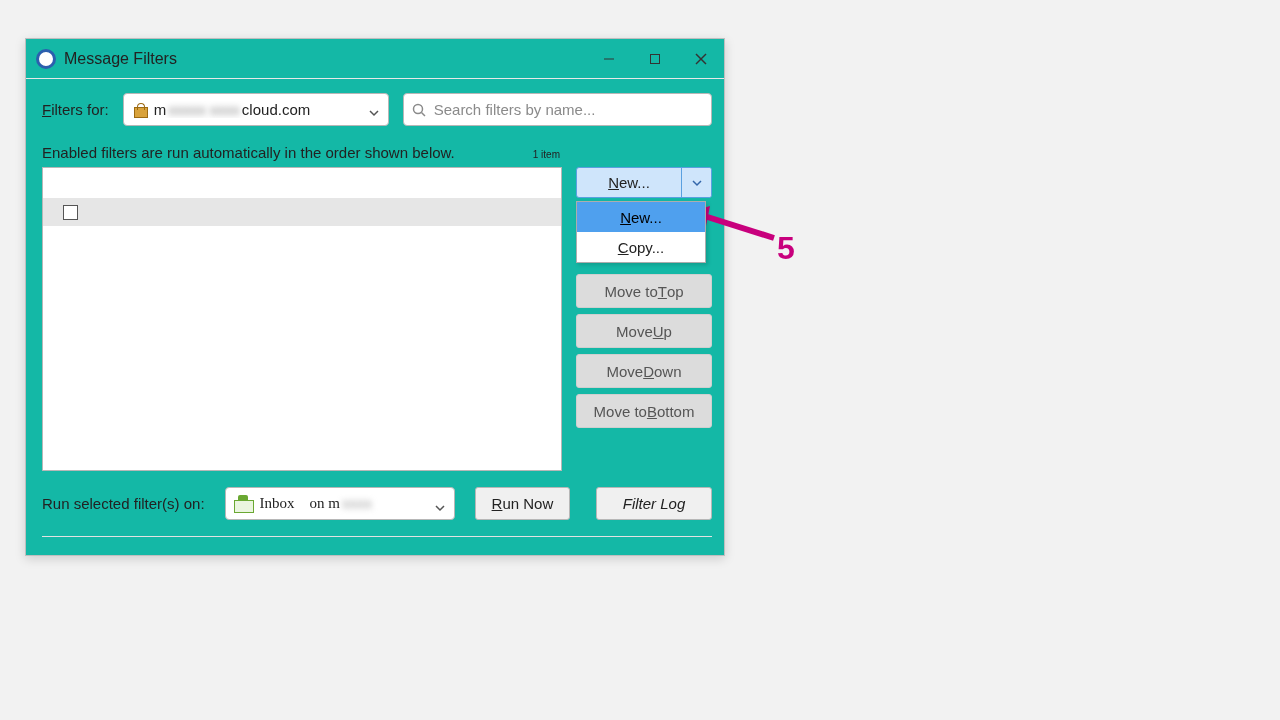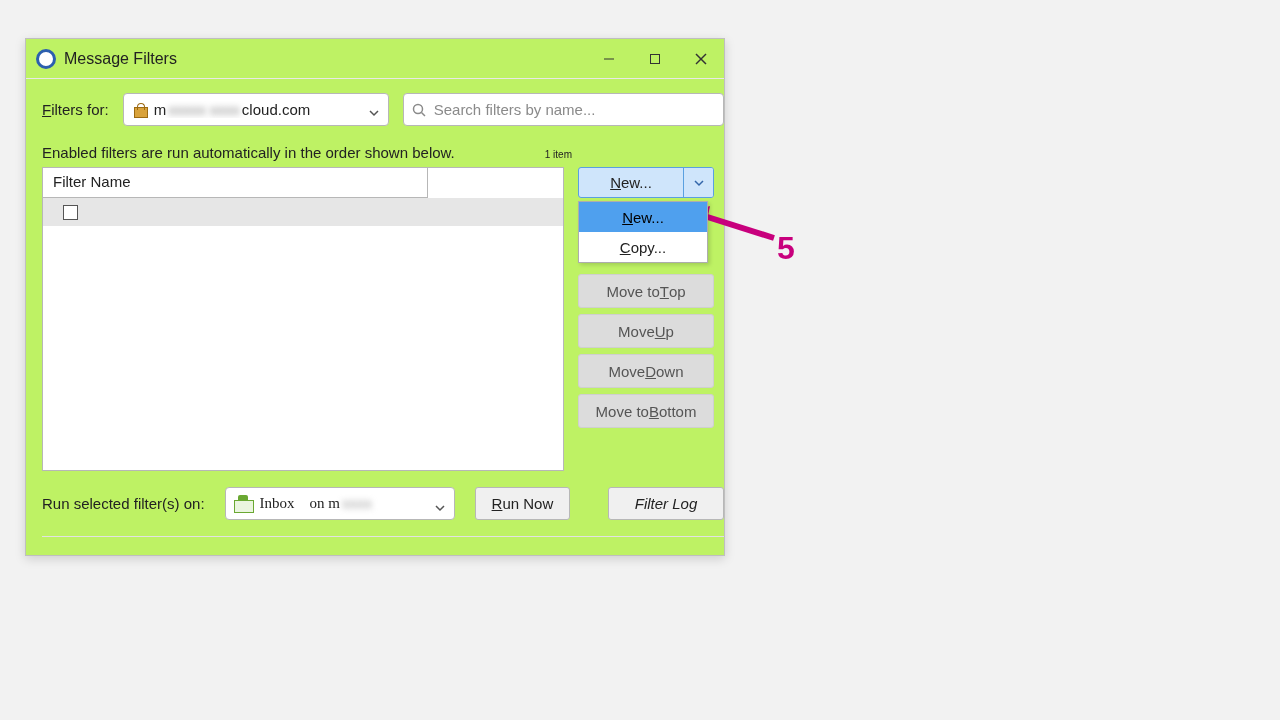--- a/index.html
+++ b/index.html
@@ -1,28 +1,28 @@
 <!DOCTYPE html>
 <html><head>
 <meta charset="utf-8">
 <style>
   * { box-sizing: border-box; }
   html, body { margin:0; padding:0; width:1280px; height:720px; background:#f2f2f2; font-family:"Segoe UI",Arial,sans-serif; font-size:14px; color:#222; }
   .stage { position:relative; width:1280px; height:720px; }
-  .window { position:absolute; left:25px; top:38px; width:700px; background:#bef264; border:1px solid #bfbfbf; box-shadow:0 3px 10px rgba(0,0,0,.15); }
+  .window { position:absolute; left:25px; top:38px; width:700px; background:#14b8a6; border:1px solid #bfbfbf; box-shadow:0 3px 10px rgba(0,0,0,.15); }
   
   .titlebar { display:flex; align-items:center; height:40px; padding:0 0 0 10px; border-bottom:1px solid #e8e8e8; }
   .titlebar .appicon { width:20px; height:20px; border:3px solid #2c5fae; border-radius:50%; display:inline-block; margin-right:8px; position:relative; background:#fff; }
   .title { font-size:16px; color:#222; }
   .winbtns { margin-left:auto; display:flex; }
   .winbtn { width:46px; height:40px; display:flex; align-items:center; justify-content:center; color:#222; font-size:14px; }
   .winbtn svg { width:12px; height:12px; stroke:#333; stroke-width:1; fill:none; }
   .winbtn.close svg { stroke-width:1.5; }
   
-  .body { padding:14px 0 18px 16px; }
+  .body { padding:14px 12px 18px 16px; }
   .row1 { display:flex; align-items:center; gap:14px; margin-bottom:18px; }
   .lbl { font-size:15px; color:#222; }
   .lbl .u { text-decoration:underline; }
   .account-dd { position:relative; width:266px; height:33px; border:1px solid #b7b7b7; border-radius:4px; background:#fff; display:flex; align-items:center; padding:0 28px 0 8px; }
   .lockicon { width:16px; height:14px; display:inline-block; margin-right:6px; position:relative; }
   .lockicon::before { content:""; position:absolute; left:2px; top:4px; width:12px; height:9px; background:#d9a23b; border:1px solid #9c6a12; }
   .lockicon::after { content:""; position:absolute; left:5px; top:0; width:6px; height:6px; border:1px solid #9c6a12; border-bottom:none; border-radius:4px 4px 0 0; }
   .account-text { color:#222; font-size:15px; white-space:nowrap; overflow:hidden; display:flex; align-items:center; }
   .blur { filter:blur(3px); color:#888; margin:0 2px; }
   .dd-chevron { position:absolute; right:9px; top:50%; transform:translateY(-50%); width:10px; height:10px; }
@@ -133,21 +133,20 @@
 
       <div class="row2">
         <span class="r2info">Enabled filters are run automatically in the order shown below.</span>
         <span class="r2count">1 item</span>
       </div>
 
       <div class="row3">
         <div class="listpanel">
           <div class="table">
             <div class="thead">
-              <div class="th col1">Filter Name</div>
             </div>
             <div class="trow">
               <div class="tcell2">
                 <span class="chk"></span>
               </div>
             </div>
           </div>
         </div>
 
         <div class="sidebtns">

